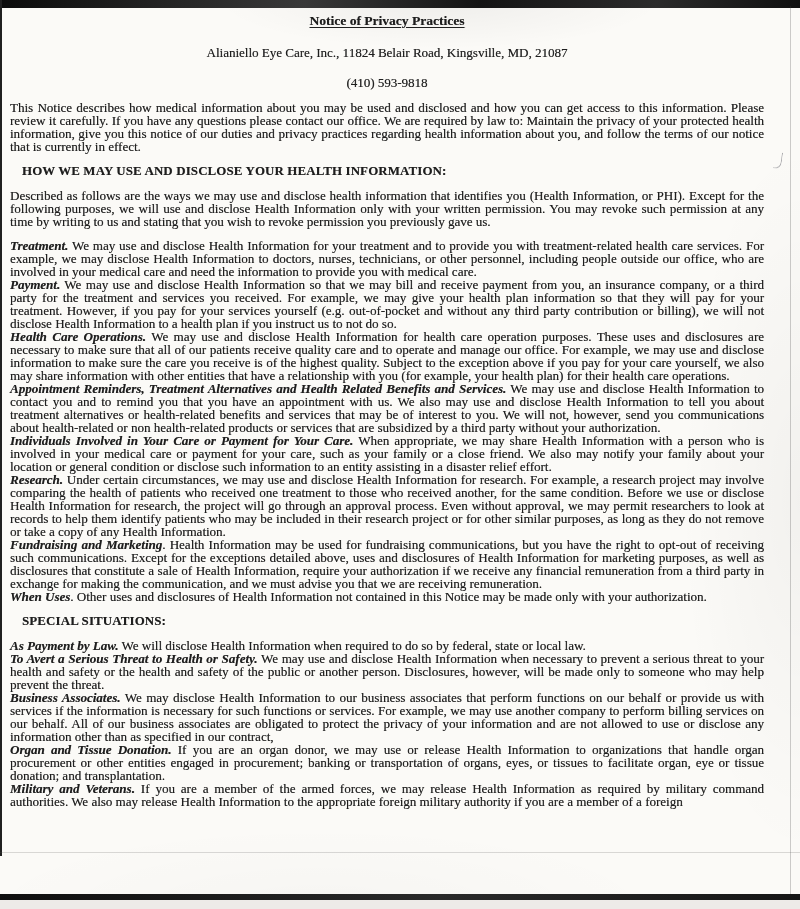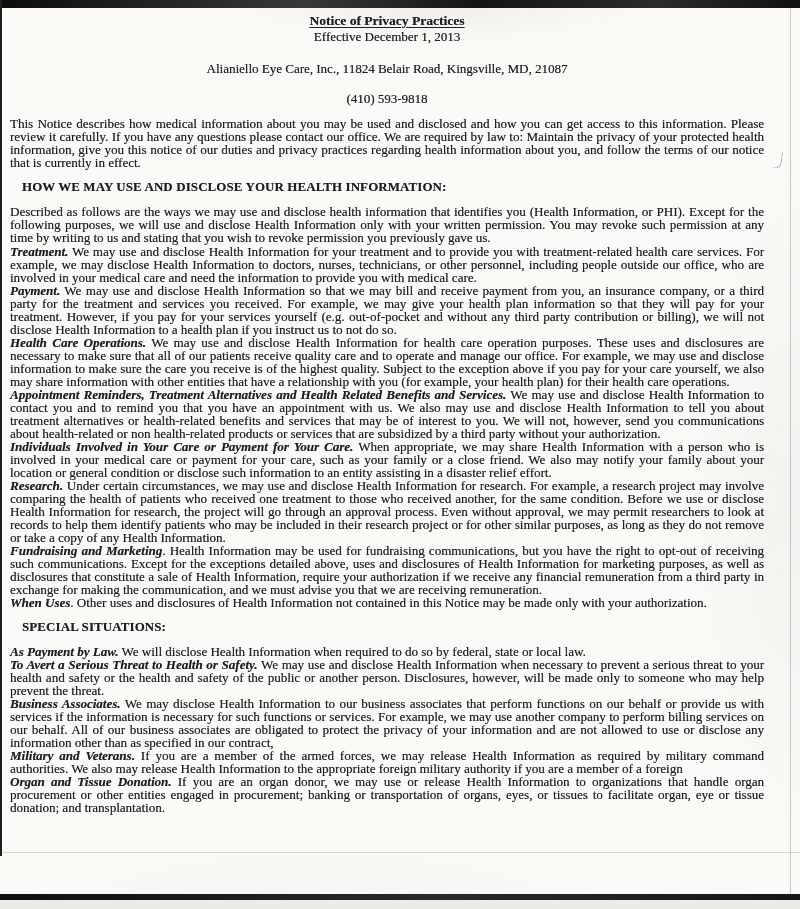--- a/index.html
+++ b/index.html
@@ -20,21 +20,21 @@
   .center { text-align:center; font-size:13px; }
   .title  { font-weight:bold; text-decoration:underline; text-underline-offset:2px; font-size:13.5px; }
   .spaced { margin-top:14px;text-align:center; }
   .spaced-lg { margin-top:16px;text-align:center; }
   p { margin:0; text-align:justify; font-size:13px; line-height:13px; }
   .intro { margin-top:10px; }
   h2 {
     font-size:12.8px; font-weight:bold; margin:11px 0 10px 12px;
     text-underline-offset:2px; letter-spacing:0.2px;
   }
-  .sec-intro { margin-bottom:1px;font-family:Liberation Serif, serif; }
+  .sec-intro { margin-bottom:11px;font-family:Liberation Serif, serif; }
   .items p { margin:0; }
   .lbl { font-weight:bold; font-style:italic;margin-top:28px; }
   
   .edge-top { position:absolute; top:0; left:0; width:800px; height:8px;
     background:linear-gradient(to right,#0c0c0c,#383838 38%,#141414 60%,#2b2b2b 82%,#101010); }
   .edge-left { position:absolute; top:0; left:0; width:2px; height:856px; background:#202020; }
   .edge-right { position:absolute; top:6px; right:9px; width:1px; height:890px; background:rgba(60,60,60,0.25); }
   .rule-faint { position:absolute; top:852px; left:0; width:800px; height:1px; background:rgba(90,90,90,0.22); }
   .edge-bottom { position:absolute; top:894px; left:0; width:800px; height:6px;
     background:linear-gradient(to right,#0f0f0f,#2a2a2a 55%,#161616); }
@@ -49,21 +49,20 @@
 <body>
 
 <div class="scan">
   <div class="edge-top"></div>
   <div class="edge-left"></div>
   <div class="edge-right"></div>
   <div class="pen-mark"></div>
 
   <div class="content">
     <div class="center title">Notice of Privacy Practices</div>
-    <div class="center">Effective December 1, 2013</div>
     <div class="center spaced-lg">Alianiello Eye Care, Inc., 11824 Belair Road, Kingsville, MD, 21087</div>
     <div class="center spaced">(410) 593-9818</div>
 
     <p class="intro">This Notice describes how medical information about you may be used and disclosed and how you can get access to this information. Please review it carefully. If you have any questions please contact our office. We are required by law to: Maintain the privacy of your protected health information, give you this notice of our duties and privacy practices regarding health information about you, and follow the terms of our notice that is currently in effect.</p>
 
     <h2>HOW WE MAY USE AND DISCLOSE YOUR HEALTH INFORMATION:</h2>
     <p class="sec-intro">Described as follows are the ways we may use and disclose health information that identifies you (Health Information, or PHI). Except for the following purposes, we will use and disclose Health Information only with your written permission. You may revoke such permission at any time by writing to us and stating that you wish to revoke permission you previously gave us.</p>
 
     <div class="items">
       <p><span class="lbl">Treatment.</span><span> We may use and disclose Health Information for your treatment and to provide you with treatment-related health care services. For example, we may disclose Health Information to doctors, nurses, technicians, or other personnel, including people outside our office, who are involved in your medical care and need the information to provide you with medical care.</span></p>
@@ -75,22 +74,22 @@
       <p><span class="lbl">Fundraising and Marketing</span><span>. Health Information may be used for fundraising communications, but you have the right to opt-out of receiving such communications. Except for the exceptions detailed above, uses and disclosures of Health Information for marketing purposes, as well as disclosures that constitute a sale of Health Information, require your authorization if we receive any financial remuneration from a third party in exchange for making the communication, and we must advise you that we are receiving remuneration.</span></p>
       <p><span class="lbl">When Uses</span><span>. Other uses and disclosures of Health Information not contained in this Notice may be made only with your authorization.</span></p>
     </div>
 
     <h2>SPECIAL SITUATIONS:</h2>
 
     <div class="items">
       <p><span class="lbl">As Payment by Law.</span><span> We will disclose Health Information when required to do so by federal, state or local law.</span></p>
       <p><span class="lbl">To Avert a Serious Threat to Health or Safety.</span><span> We may use and disclose Health Information when necessary to prevent a serious threat to your health and safety or the health and safety of the public or another person. Disclosures, however, will be made only to someone who may help prevent the threat.</span></p>
       <p><span class="lbl">Business Associates.</span><span> We may disclose Health Information to our business associates that perform functions on our behalf or provide us with services if the information is necessary for such functions or services. For example, we may use another company to perform billing services on our behalf. All of our business associates are obligated to protect the privacy of your information and are not allowed to use or disclose any information other than as specified in our contract,</span></p>
+      <p><span class="lbl">Organ and Tissue Donation.</span><span> If you are an organ donor, we may use or release Health Information to organizations that handle organ procurement or other entities engaged in procurement; banking or transportation of organs, eyes, or tissues to facilitate organ, eye or tissue donation; and transplantation.</span></p>
       <p><span class="lbl">Military and Veterans.</span><span> If you are a member of the armed forces, we may release Health Information as required by military command authorities. We also may release Health Information to the appropriate foreign military authority if you are a member of a foreign</span></p>
-      <p><span class="lbl">Organ and Tissue Donation.</span><span> If you are an organ donor, we may use or release Health Information to organizations that handle organ procurement or other entities engaged in procurement; banking or transportation of organs, eyes, or tissues to facilitate organ, eye or tissue donation; and transplantation.</span></p>
     </div>
 
     <div class="cutoff"><span>militia</span></div>
   </div>
 
   <div class="rule-faint"></div>
   <div class="edge-bottom"></div>
   <div class="below-bottom"></div>
 </div>
 

